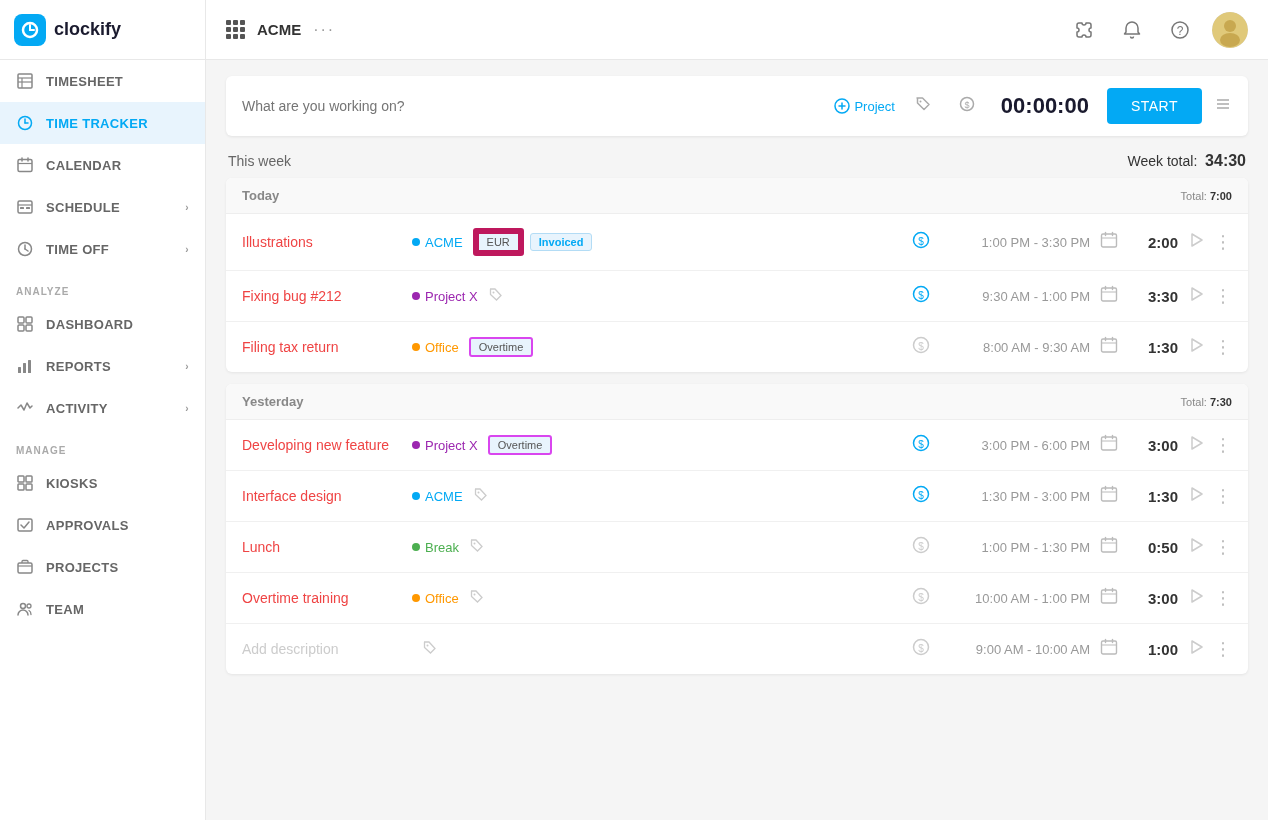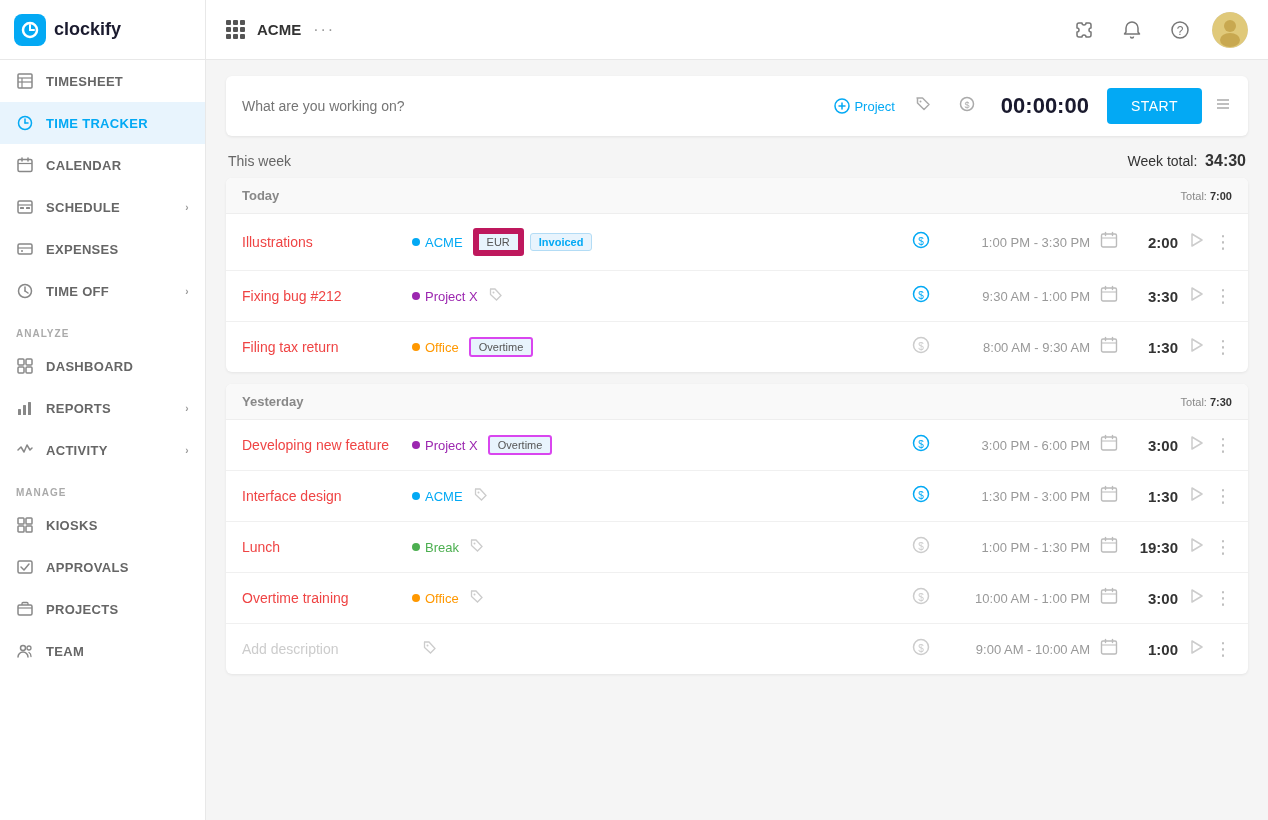--- a/index.html
+++ b/index.html
@@ -135,30 +135,20 @@
           <rect x="1" y="2" width="14" height="12" rx="1.5" stroke="#888" stroke-width="1.5" fill="none"></rect>
           <line x1="1" y1="6" x2="15" y2="6" stroke="#888" stroke-width="1.2"></line>
           <rect x="3" y="8" width="4" height="2" rx="0.5" fill="#888"></rect>
           <rect x="9" y="8" width="4" height="2" rx="0.5" fill="#888"></rect>
         </svg>
     </span>
     <span>SCHEDULE</span>
     <span class="sidebar-chevron">›</span>
   </div>
 
-  <div class="sidebar-nav-item">
-    <span class="sidebar-icon">
-      <svg width="16" height="16" viewBox="0 0 16 16" fill="none">
-          <rect x="1" y="3" width="14" height="10" rx="1.5" stroke="#888" stroke-width="1.5" fill="none"></rect>
-          <line x1="1" y1="7" x2="15" y2="7" stroke="#888" stroke-width="1.2"></line>
-          <circle cx="5" cy="10" r="1" fill="#888"></circle>
-        </svg>
-    </span>
-    <span>EXPENSES</span>
-  </div>
 
   <div class="sidebar-nav-item">
     <span class="sidebar-icon">
       <svg width="16" height="16" viewBox="0 0 16 16" fill="none">
           <circle cx="8" cy="8" r="6.5" stroke="#888" stroke-width="1.5" fill="none"></circle>
           <line x1="8" y1="8" x2="8" y2="4" stroke="#888" stroke-width="1.5" stroke-linecap="round"></line>
           <line x1="8" y1="8" x2="11" y2="10" stroke="#888" stroke-width="1.5" stroke-linecap="round"></line>
         </svg>
     </span>
     <span>TIME OFF</span>
@@ -551,21 +541,21 @@
         </span>
         <span class="entry-time-range">1:00 PM - 1:30 PM</span>
         <span class="entry-calendar-icon">
           <svg width="18" height="18" viewBox="0 0 18 18" fill="none">
               <rect x="1.5" y="3" width="15" height="13" rx="1.5" stroke="#bbb" stroke-width="1.4" fill="none"></rect>
               <line x1="1.5" y1="7" x2="16.5" y2="7" stroke="#bbb" stroke-width="1.2"></line>
               <line x1="5.5" y1="1.5" x2="5.5" y2="4.5" stroke="#bbb" stroke-width="1.4" stroke-linecap="round"></line>
               <line x1="12.5" y1="1.5" x2="12.5" y2="4.5" stroke="#bbb" stroke-width="1.4" stroke-linecap="round"></line>
             </svg>
         </span>
-        <span class="entry-duration">19:30</span>
+        <span class="entry-duration">0:50</span>
         <button class="entry-play">
           <svg width="16" height="16" viewBox="0 0 16 16" fill="none">
               <polygon points="4,2 14,8 4,14" stroke="#ccc" stroke-width="1.5" fill="none" stroke-linejoin="round"></polygon>
             </svg>
         </button>
         <button class="entry-more">⋮</button>
       </div>
 
       <div class="time-entry">
         <span class="entry-desc">Overtime training</span>

